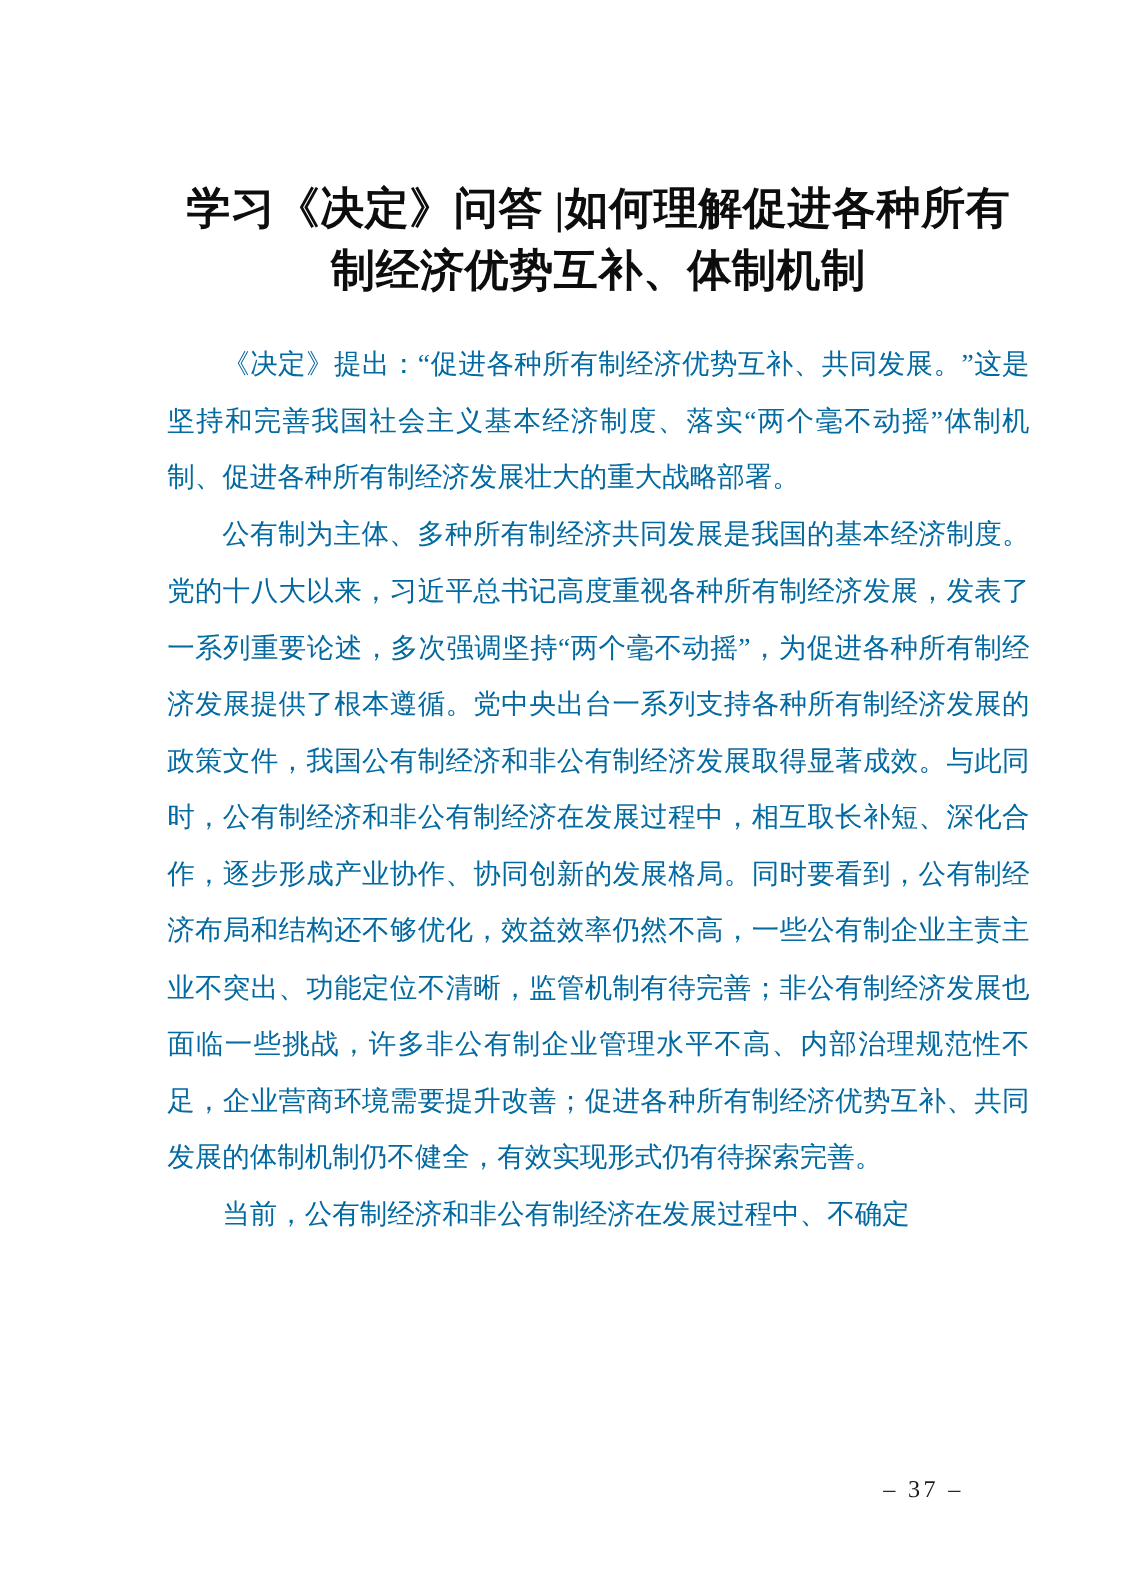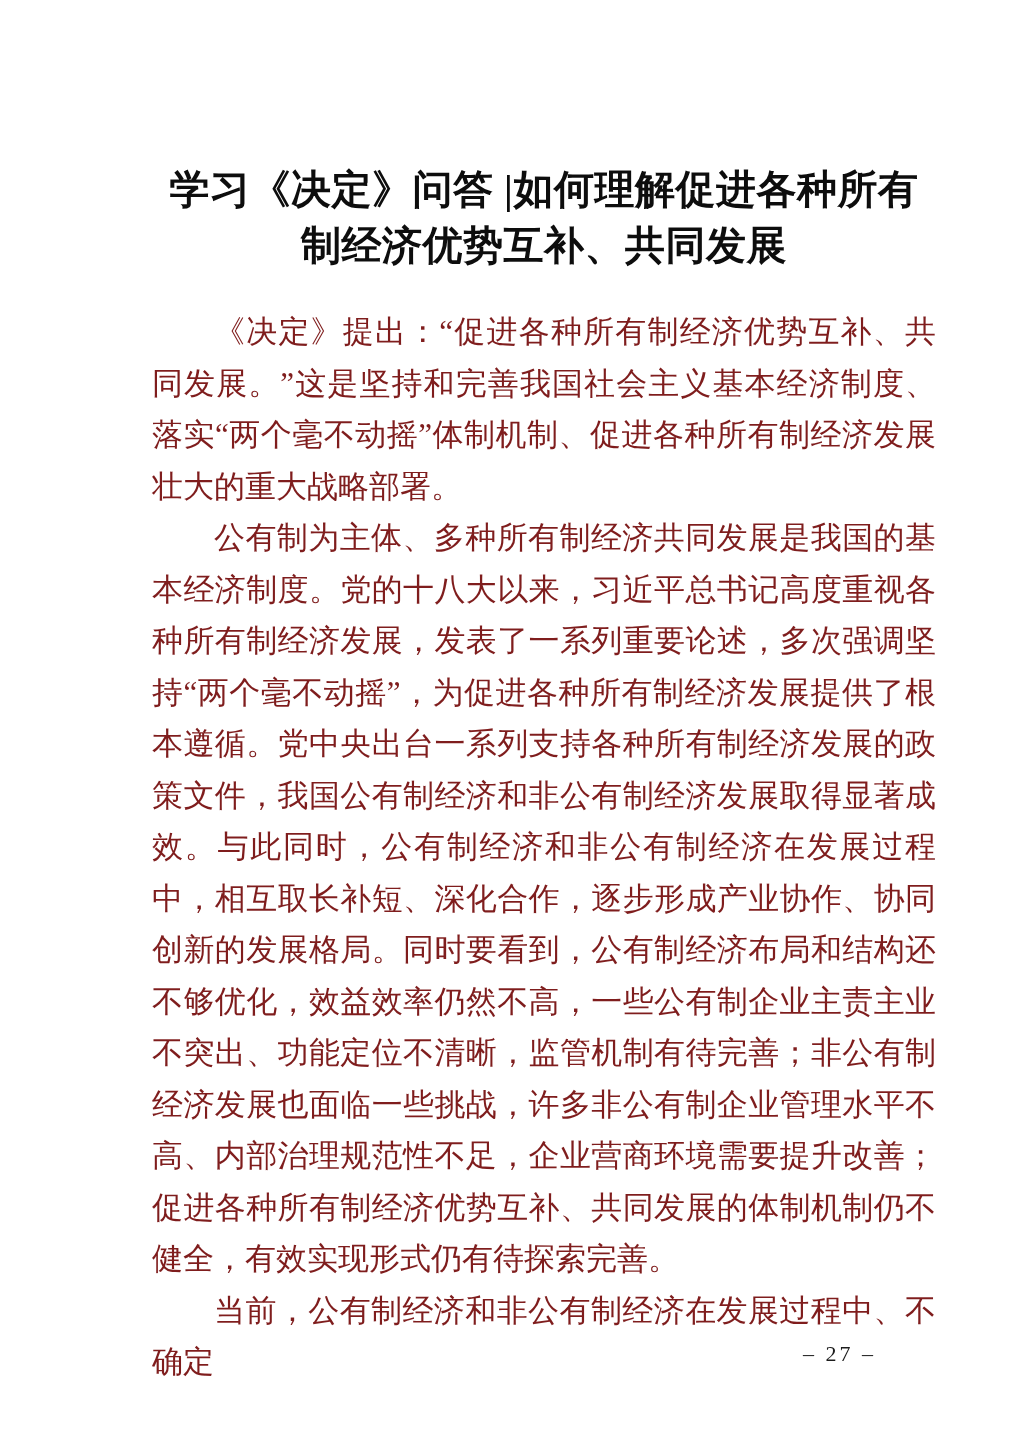--- a/index.html
+++ b/index.html
@@ -32,26 +32,26 @@
   .doc-title .title-line {
     display: block;
     white-space: nowrap;
   }
 
   .doc-body {
     margin-top: 32px;
   }
 
   .doc-body p {
-    font-size: 31px;
+    font-size: 25px;
     line-height: 51.5px;
     text-align: justify;
     text-justify: inter-ideograph;
     text-indent: 2em;
-    color: #7f1d1d;
+    color: #0369a1;
     font-weight: 400;
   }
 
   .page-number {
     position: absolute;
     top: 1340px;
     right: 140px;
     font-size: 22px;
     line-height: 28px;
     letter-spacing: 3px;
@@ -59,24 +59,24 @@
     font-family: "Liberation Serif", "DejaVu Serif", serif;
   }
 </style>
 </head>
 <body>
 
 <div class="page">
 
   <h1 class="doc-title">
     <span class="title-line">学习《决定》问答 |如何理解促进各种所有</span>
-    <span class="title-line">制经济优势互补、共同发展</span>
+    <span class="title-line">制经济优势互补、体制机制</span>
   </h1>
 
   <div class="doc-body">
     <p>《决定》提出：“促进各种所有制经济优势互补、共同发展。”这是坚持和完善我国社会主义基本经济制度、落实“两个毫不动摇”体制机制、促进各种所有制经济发展壮大的重大战略部署。</p>
     <p>公有制为主体、多种所有制经济共同发展是我国的基本经济制度。党的十八大以来，习近平总书记高度重视各种所有制经济发展，发表了一系列重要论述，多次强调坚持“两个毫不动摇”，为促进各种所有制经济发展提供了根本遵循。党中央出台一系列支持各种所有制经济发展的政策文件，我国公有制经济和非公有制经济发展取得显著成效。与此同时，公有制经济和非公有制经济在发展过程中，相互取长补短、深化合作，逐步形成产业协作、协同创新的发展格局。同时要看到，公有制经济布局和结构还不够优化，效益效率仍然不高，一些公有制企业主责主业不突出、功能定位不清晰，监管机制有待完善；非公有制经济发展也面临一些挑战，许多非公有制企业管理水平不高、内部治理规范性不足，企业营商环境需要提升改善；促进各种所有制经济优势互补、共同发展的体制机制仍不健全，有效实现形式仍有待探索完善。</p>
     <p>当前，公有制经济和非公有制经济在发展过程中、不确定</p>
   </div>
 
-  <div class="page-number">– 27 –</div>
+  <div class="page-number">– 37 –</div>
 
 </div>
 
 </body></html>

